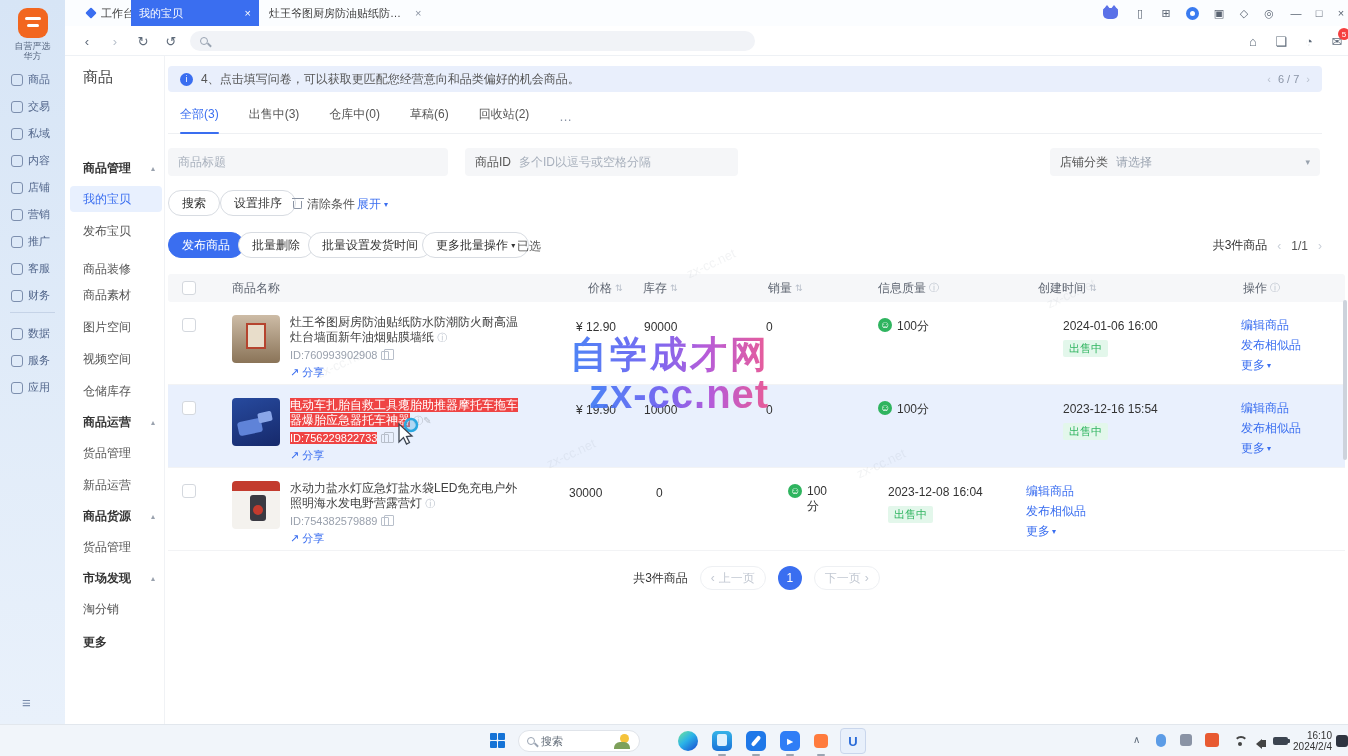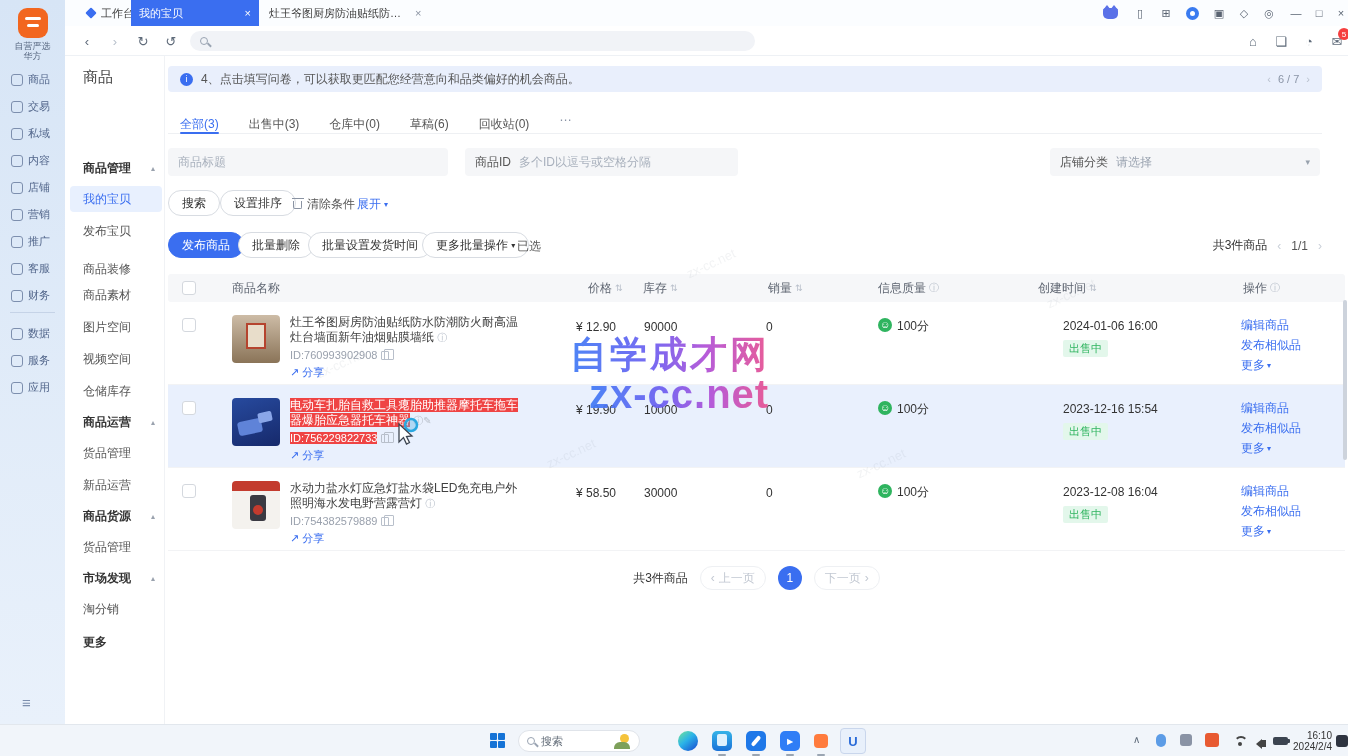--- a/index.html
+++ b/index.html
@@ -53,21 +53,21 @@
 .more-link{position:absolute;left:18px;font-size:12px;color:#333;font-weight:bold;cursor:pointer;}
 
 
 .content{position:absolute;left:165px;top:56px;width:1183px;height:668px;background:#fff;}
 .banner{position:absolute;left:3px;top:10px;width:1154px;height:26px;background:#e9effc;border-radius:4px;display:flex;align-items:center;padding:0 12px;gap:8px;font-size:12px;color:#555;}
 .banner-ic{width:13px;height:13px;border-radius:50%;background:#3a6ef0;color:#fff;font-size:9px;display:flex;align-items:center;justify-content:center;flex:none;font-style:normal;}
 .banner-pager{margin-left:auto;color:#8a94a6;font-size:11px;display:flex;gap:7px;align-items:center;}
 .banner-pager .arr{color:#b9c1ce;cursor:pointer;}
 
 .ptabs{position:absolute;left:3px;top:50px;width:1154px;height:28px;display:flex;gap:30px;align-items:stretch;font-size:12px;color:#555;border-bottom:1px solid #eef0f3;padding-left:12px;}
-.ptab{display:flex;align-items:flex-end;position:relative;cursor:pointer;white-space:nowrap;}
+.ptab{display:flex;align-items:flex-start;position:relative;cursor:pointer;white-space:nowrap;}
 .ptab.active{color:#3a6ef0;}
 .ptab.active::after{content:"";position:absolute;left:0;right:0;bottom:-1px;height:2px;background:#3a6ef0;border-radius:1px;}
 .ptab-more{display:flex;align-items:center;color:#8a94a6;cursor:pointer;}
 
 .fin{position:absolute;top:92px;height:28px;background:#f5f6f8;border-radius:4px;display:flex;align-items:center;padding:0 10px;font-size:12px;gap:8px;}
 .fin input{border:0;background:transparent;outline:none;font-size:12px;width:100%;font-family:inherit;color:#333;}
 .flabel{color:#555;flex:none;}
 .fval{color:#9aa3b0;}
 .fcaret{margin-left:auto;color:#98a1ad;font-size:9px;}
 
@@ -352,21 +352,21 @@
     <div class="ptab">
         <span>出售中(3)</span>
       </div>
     <div class="ptab">
         <span>仓库中(0)</span>
       </div>
     <div class="ptab">
         <span>草稿(6)</span>
       </div>
     <div class="ptab">
-        <span>回收站(0)</span>
+        <span>回收站(2)</span>
       </div>
     <div class="ptab-more">⋯</div>
   </div>
 
   <div class="fin" style="left:3px;width:280px;">
     <input placeholder="商品标题" style="">
   </div>
   <div class="fin" style="left:300px;width:273px;">
     <span class="flabel">商品ID</span>
     <input placeholder="多个ID以逗号或空格分隔" style="">
@@ -526,21 +526,20 @@
         <div class="pid">
             <span>ID:754382579889</span>
             <span class="copy-ic"></span>
           </div>
         <div class="pshare">
             <span>↗</span>
             <span>分享</span>
           </div>
       </div>
     </div>
-    <div class="cell c-price">¥ 58.50</div>
     <div class="cell c-stock">30000</div>
     <div class="cell c-sales">0</div>
     <div class="cell c-quality">
         <i class="smiley">☺</i>
         <span>100分</span>
       </div>
     <div class="cell c-created">
       <div>2023-12-08 16:04</div>
       <span class="badge-green">出售中</span>
     </div>

